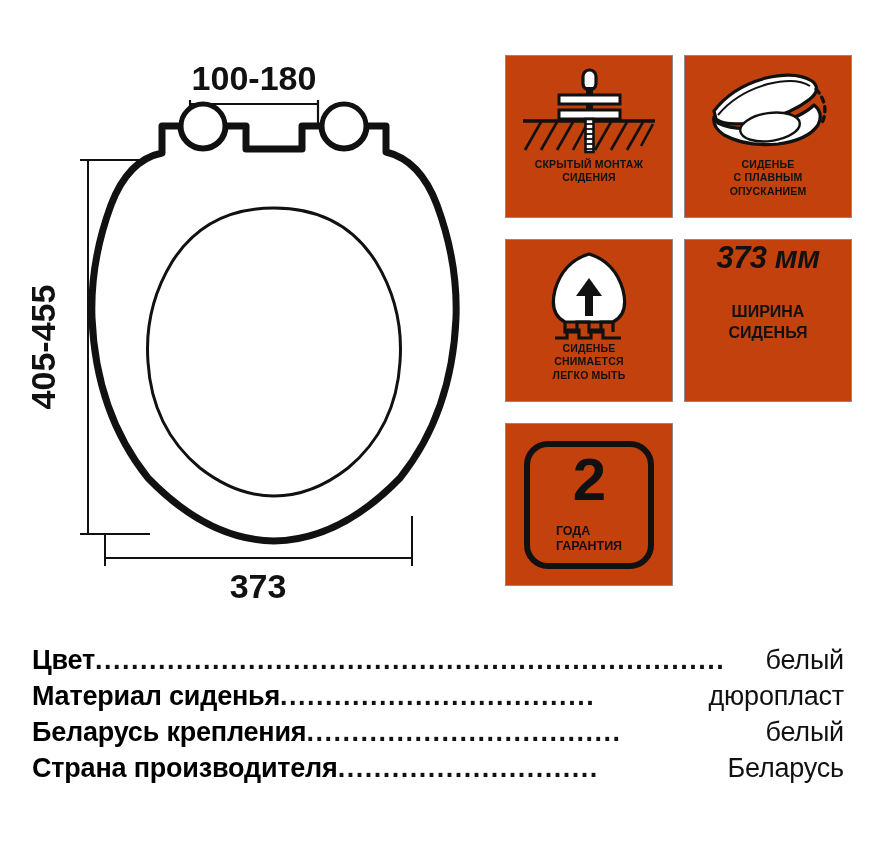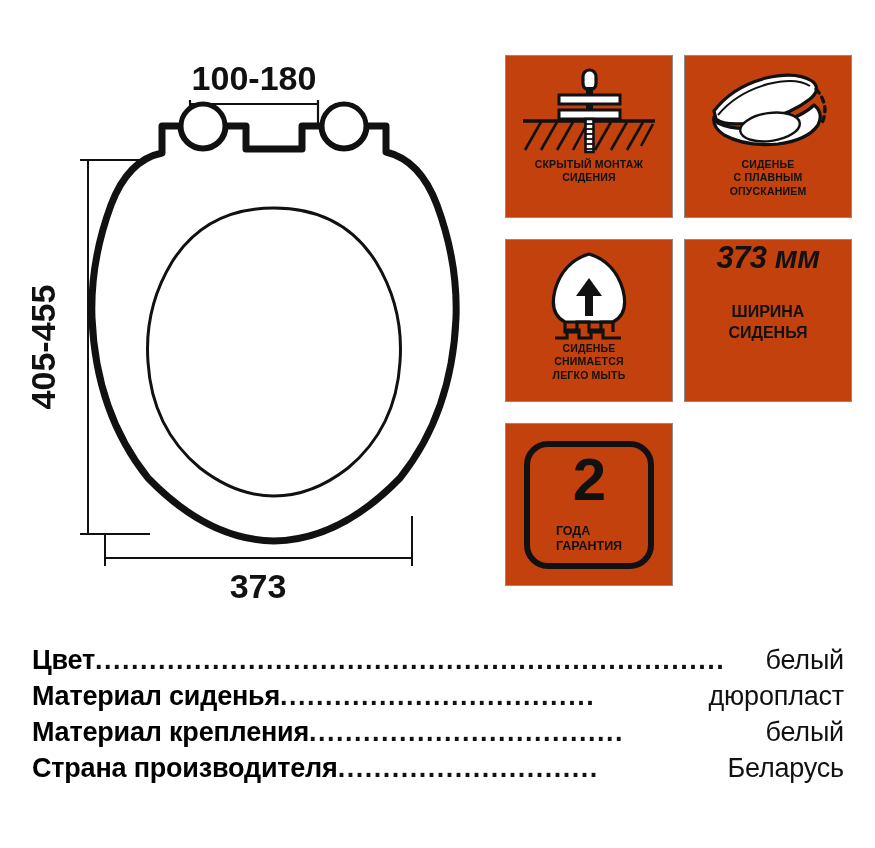--- a/index.html
+++ b/index.html
@@ -361,21 +361,21 @@
     <span class="spec-value">белый</span>
   </div>
 
   <div class="spec-row">
     <span class="spec-label">Материал сиденья</span>
     <span class="spec-leader">...................................</span>
     <span class="spec-value">дюропласт</span>
   </div>
 
   <div class="spec-row">
-    <span class="spec-label">Материал крепления</span>
+    <span class="spec-label">Беларусь крепления</span>
     <span class="spec-leader">...................................</span>
     <span class="spec-value">белый</span>
   </div>
 
   <div class="spec-row">
     <span class="spec-label">Страна производителя</span>
     <span class="spec-leader">.............................</span>
     <span class="spec-value">Беларусь</span>
   </div>
 

